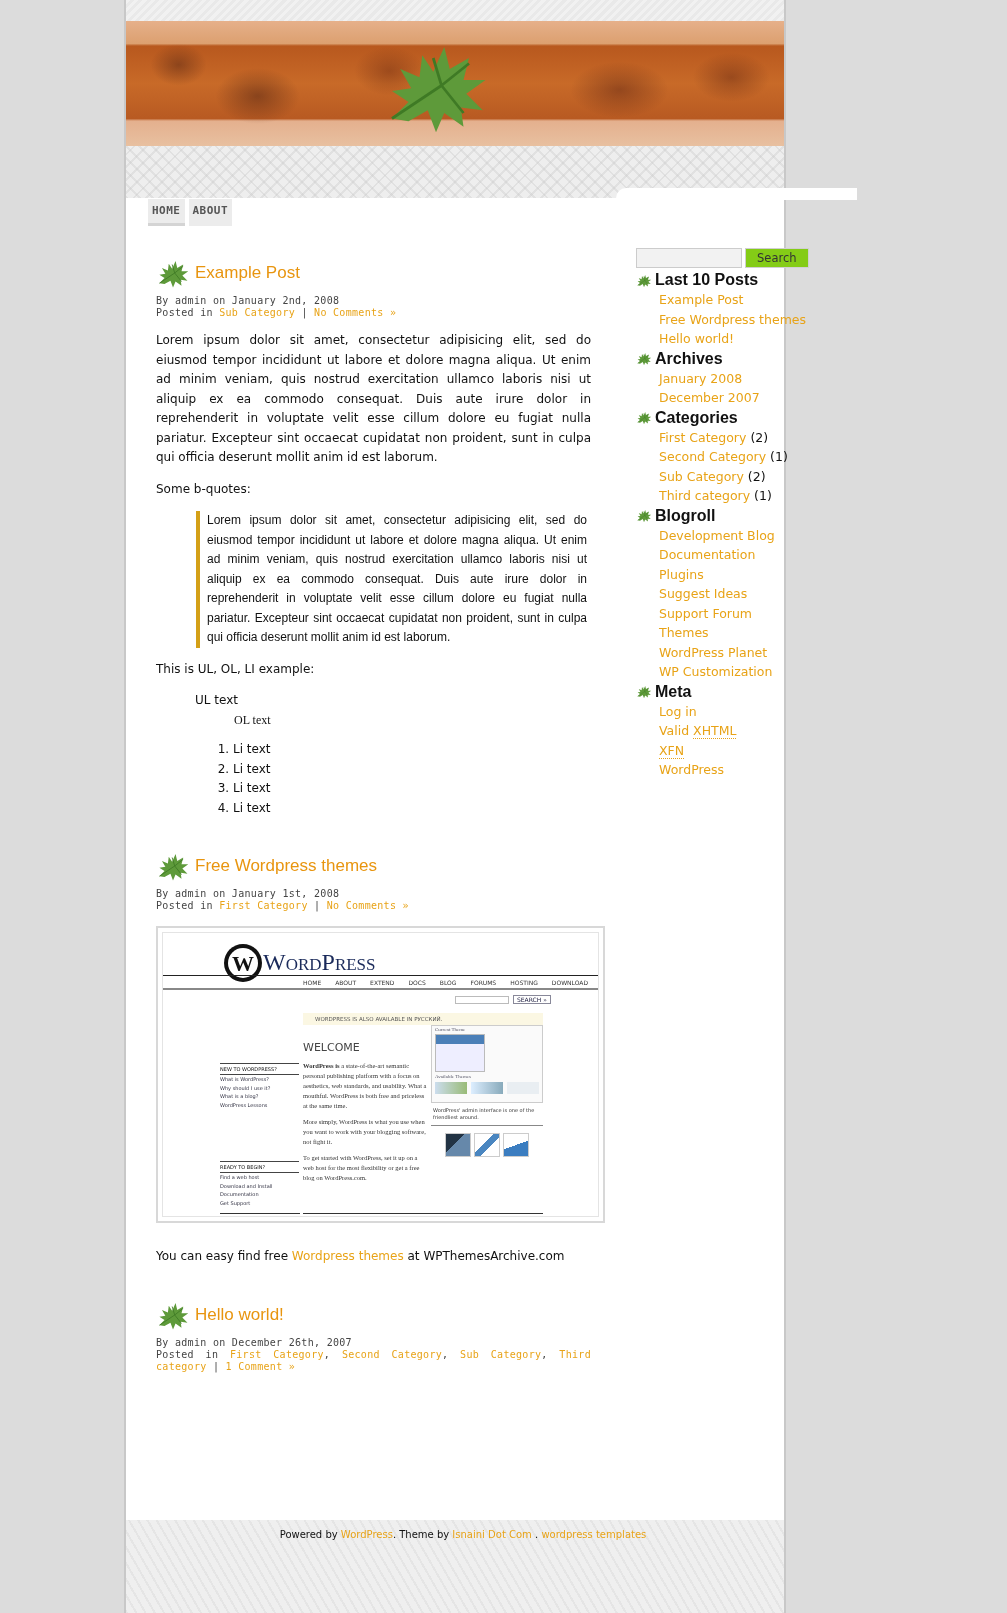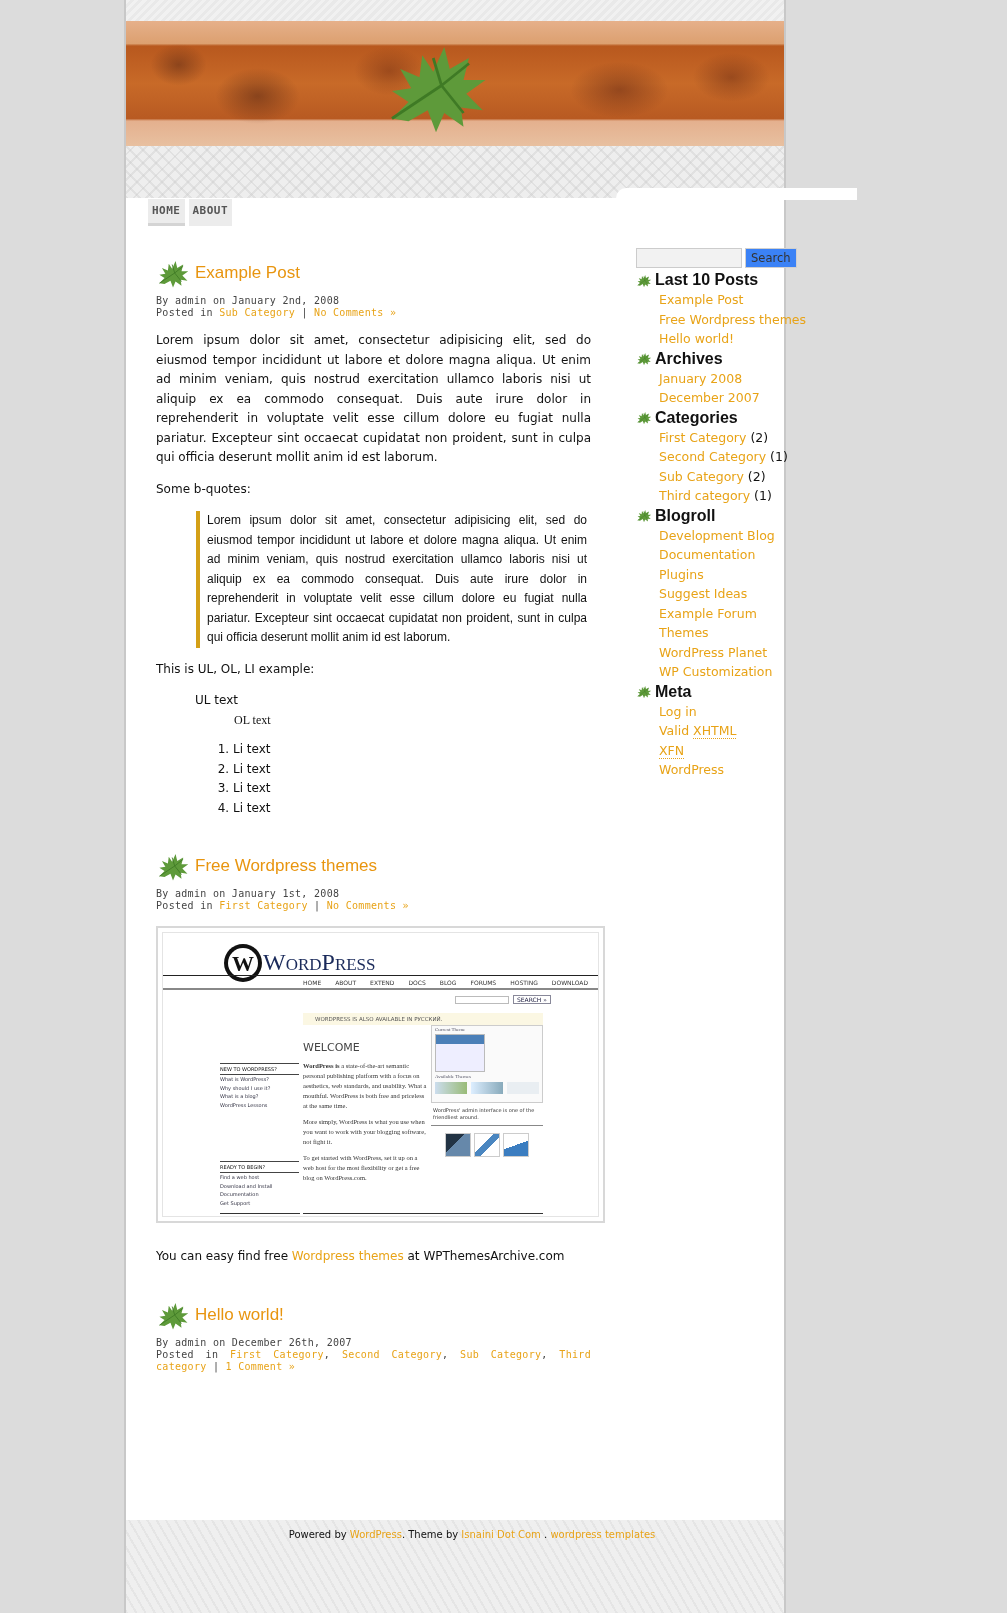--- a/index.html
+++ b/index.html
@@ -91,42 +91,42 @@
   }
   .shot-inner { position: relative; width: 100%; height: 100%; background: #fff; border: 1px solid #e4e4e4; overflow: hidden; font-family: "Liberation Serif", serif; }
 
   
   #sidebar { position: absolute; left: 510px; top: 248px; width: 210px; font-size: 12.5px; }
   .search-row { display: flex; gap: 3px; margin-bottom: 2px; }
   .search-row input {
     width: 106px; height: 20px; border: 1px solid #ccc; background: #f2f2f2;
   }
   .search-row button {
-    height: 20px; padding: 0 5px; border: 1px solid #d0d0d0;
-    background: #3b82f6; font-size: 11.5px; font-family: "DejaVu Sans", sans-serif; color: #333;
+    height: 20px; padding: 0 11px; border: 1px solid #d0d0d0;
+    background: #84cc16; font-size: 11.5px; font-family: "DejaVu Sans", sans-serif; color: #333;
   }
   .widget h3 {
     margin: 0; font-family: "Liberation Sans", sans-serif; font-size: 16px;
     font-weight: bold; display: flex; align-items: center; height: 20px;
   }
   .widget h3 .sleaf { width: 16px; height: 15px; margin-right: 3px; }
   .widget ul { list-style: none; margin: 0; padding: 0 0 0 23px; }
   .widget li { line-height: 19.5px; color: #111; }
   .widget li a { color: #e8a317; }
   abbr.dot { border-bottom: 1px dotted #e8a317; text-decoration: none; }
 
   
   .footer {
     position: absolute; left: 0; top: 1520px; width: 100%; height: 93px;
     background:
       repeating-linear-gradient(60deg, rgba(210,210,210,.35) 0 2px, transparent 2px 8px),
       #efefef;
   }
   .footer-text {
-    position: absolute; left: 17px; top: 9px; width: 100%; text-align: center;
+    position: absolute; left: 8px; top: 9px; width: 100%; text-align: center;
     font-family: "DejaVu Sans", sans-serif; font-size: 10px; color: #111;
   }
 </style>
 </head>
 <body>
 
 <svg width="0" height="0" style="position:absolute">
   <defs>
     <symbol id="leaf" viewBox="0 0 40 36">
       <path d="M4 30 L10 24 L4 20 L11 19 L7 12 L14 15 L15 7 L19 13 L23 4 L25 12 L32 8 L30 16 L38 16 L31 21 L37 27 L29 26 L30 33 L23 28 L20 35 L17 27 L10 31 Z" fill="#5e9a3a"></path>
@@ -351,21 +351,21 @@
           <svg class="sleaf" viewBox="0 0 40 36">
             <use href="#leaf"></use>
           </svg>
           <span>Blogroll</span>
         </h3>
       <ul>
         <li><a>Development Blog</a></li>
         <li><a>Documentation</a></li>
         <li><a>Plugins</a></li>
         <li><a>Suggest Ideas</a></li>
-        <li><a>Example Forum</a></li>
+        <li><a>Support Forum</a></li>
         <li><a>Themes</a></li>
         <li><a>WordPress Planet</a></li>
         <li><a>WP Customization</a></li>
       </ul>
     </div>
 
     <div class="widget">
       <h3>
           <svg class="sleaf" viewBox="0 0 40 36">
             <use href="#leaf"></use>

